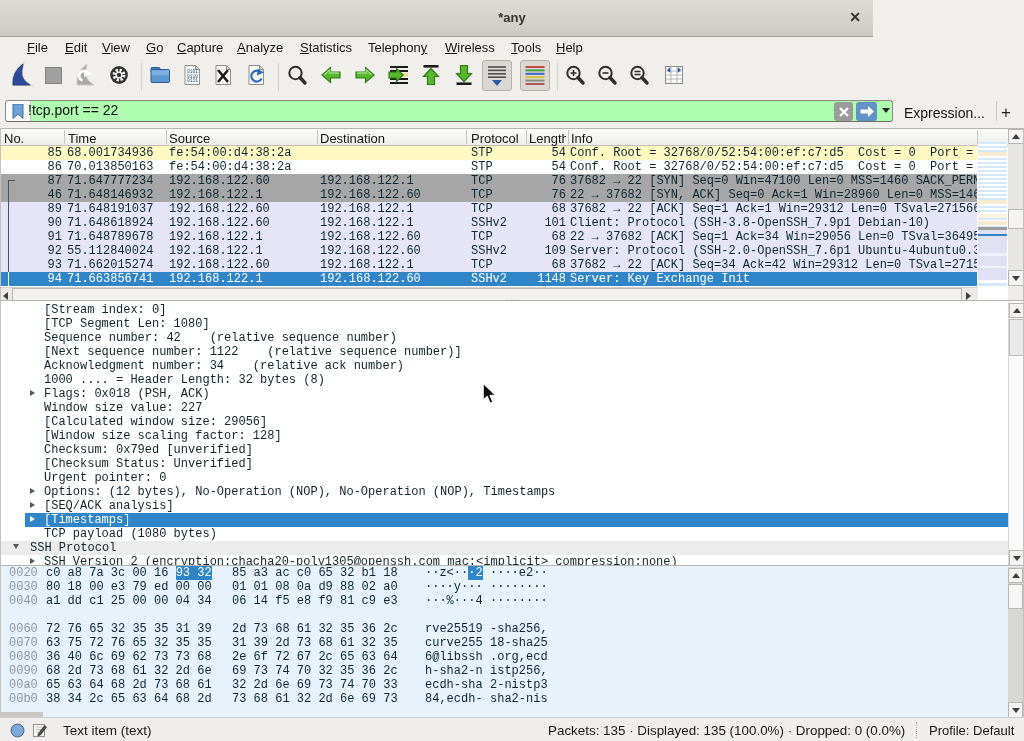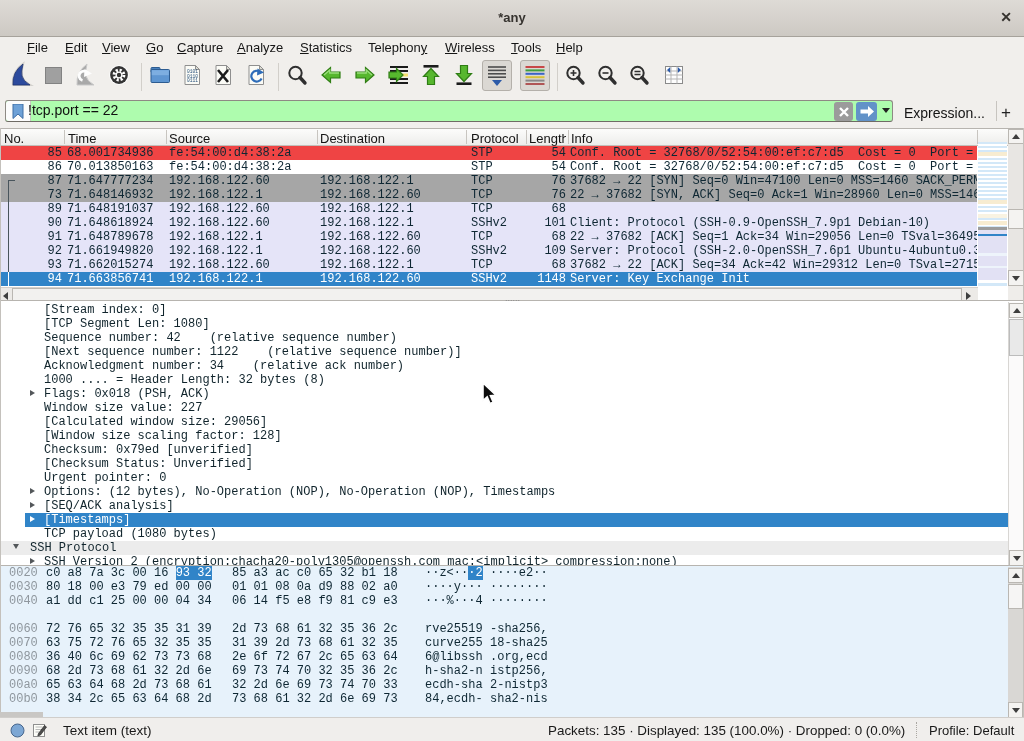--- a/index.html
+++ b/index.html
@@ -1,20 +1,20 @@
 <!DOCTYPE html>
 <html><head>
 <meta charset="utf-8">
 <style>
 html,body{margin:0;padding:0;}
 body{width:1024px;height:741px;overflow:hidden;font-family:"Liberation Sans",sans-serif;position:relative;background:#f1efec;}
 #win{position:absolute;left:0;top:0;width:1024px;height:741px;border:0;}
 .abs{position:absolute;}
 
-#titlebar{position:absolute;left:0;top:0;width:1024px;height:36px;background:linear-gradient(#dedbd6,#cdc9c3);border-bottom:1px solid #a6a29b;}
+#titlebar{position:absolute;left:0;top:0;width:873px;height:36px;background:linear-gradient(#dedbd6,#cdc9c3);border-bottom:1px solid #a6a29b;}
 #title{position:absolute;left:0;top:10px;width:1024px;text-align:center;font-weight:bold;font-size:13px;color:#36332f;}
 #closex{position:absolute;right:12px;top:9px;font-size:14px;color:#35322e;font-weight:bold;}
 
 #menubar{position:absolute;left:0;top:37px;width:1024px;height:21px;background:#f1efec;font-size:13px;color:#161616;}
 .mi{position:absolute;top:3px;margin-left:17px;}
 
 #toolbar{position:absolute;left:0;top:58px;width:1024px;height:37px;background:#f1efec;}
 .tsep{position:absolute;top:4px;width:1px;height:28px;background:#d2cfca;}
 .ticon{position:absolute;top:4px;}
 .tbtn{position:absolute;top:2px;width:30px;height:31px;background:#dbd8d3;border:1px solid #b4b0aa;border-radius:3px;box-sizing:border-box;}
@@ -242,28 +242,28 @@
     <span class="abs" style="left:529px;top:2px;width:37px;overflow:hidden;display:inline-block;white-space:nowrap">Length</span>
     <span class="abs" style="left:571px;top:2px">Info</span>
     <div class="hsep" style="left:64px"></div>
     <div class="hsep" style="left:166px"></div>
     <div class="hsep" style="left:317px"></div>
     <div class="hsep" style="left:466px"></div>
     <div class="hsep" style="left:526px"></div>
     <div class="hsep" style="left:568px"></div>
     <div class="hsep" style="left:977px"></div>
   </div>
-  <div class="prow" style="top:17px;background:#ef4444"><span class="c-no">85</span><span class="c-time">68.001734936</span><span class="c-src">fe:54:00:d4:38:2a</span><span class="c-pro">STP</span><span class="c-len">54</span><span class="c-info">Conf. Root = 32768/0/52:54:00:ef:c7:d5  Cost = 0  Port = 0x8003</span></div>
+  <div class="prow" style="top:17px;background:#fef9c3"><span class="c-no">85</span><span class="c-time">68.001734936</span><span class="c-src">fe:54:00:d4:38:2a</span><span class="c-pro">STP</span><span class="c-len">54</span><span class="c-info">Conf. Root = 32768/0/52:54:00:ef:c7:d5  Cost = 0  Port = 0x8003</span></div>
   <div class="prow" style="top:31px;background:#fff"><span class="c-no">86</span><span class="c-time">70.013850163</span><span class="c-src">fe:54:00:d4:38:2a</span><span class="c-pro">STP</span><span class="c-len">54</span><span class="c-info">Conf. Root = 32768/0/52:54:00:ef:c7:d5  Cost = 0  Port = 0x8003</span></div>
   <div class="prow" style="top:45px;background:#a6a6a6"><span class="c-no">87</span><span class="c-time">71.647777234</span><span class="c-src">192.168.122.60</span><span class="c-dst">192.168.122.1</span><span class="c-pro">TCP</span><span class="c-len">76</span><span class="c-info">37682 → 22 [SYN] Seq=0 Win=47100 Len=0 MSS=1460 SACK_PERM</span></div>
-  <div class="prow" style="top:59px;background:#a6a6a6"><span class="c-no">73</span><span class="c-time">71.648146932</span><span class="c-src">192.168.122.1</span><span class="c-dst">192.168.122.60</span><span class="c-pro">TCP</span><span class="c-len">76</span><span class="c-info">22 → 37682 [SYN, ACK] Seq=0 Ack=1 Win=28960 Len=0 MSS=146</span></div>
-  <div class="prow" style="top:73px;background:#e5e4f8"><span class="c-no">89</span><span class="c-time">71.648191037</span><span class="c-src">192.168.122.60</span><span class="c-dst">192.168.122.1</span><span class="c-pro">TCP</span><span class="c-len">68</span></div>
-  <div class="prow" style="top:87px;background:#e5e4f8"><span class="c-no">90</span><span class="c-time">71.648618924</span><span class="c-src">192.168.122.60</span><span class="c-dst">192.168.122.1</span><span class="c-pro">SSHv2</span><span class="c-len">101</span><span class="c-info">Client: Protocol (SSH-0.9-OpenSSH_7.9p1 Debian-10)</span></div>
+  <div class="prow" style="top:59px;background:#a6a6a6"><span class="c-no">46</span><span class="c-time">71.648146932</span><span class="c-src">192.168.122.1</span><span class="c-dst">192.168.122.60</span><span class="c-pro">TCP</span><span class="c-len">76</span><span class="c-info">22 → 37682 [SYN, ACK] Seq=0 Ack=1 Win=28960 Len=0 MSS=146</span></div>
+  <div class="prow" style="top:73px;background:#e5e4f8"><span class="c-no">89</span><span class="c-time">71.648191037</span><span class="c-src">192.168.122.60</span><span class="c-dst">192.168.122.1</span><span class="c-pro">TCP</span><span class="c-len">68</span><span class="c-info">37682 → 22 [ACK] Seq=1 Ack=1 Win=29312 Len=0 TSval=271566</span></div>
+  <div class="prow" style="top:87px;background:#e5e4f8"><span class="c-no">90</span><span class="c-time">71.648618924</span><span class="c-src">192.168.122.60</span><span class="c-dst">192.168.122.1</span><span class="c-pro">SSHv2</span><span class="c-len">101</span><span class="c-info">Client: Protocol (SSH-3.8-OpenSSH_7.9p1 Debian-10)</span></div>
   <div class="prow" style="top:101px;background:#e5e4f8"><span class="c-no">91</span><span class="c-time">71.648789678</span><span class="c-src">192.168.122.1</span><span class="c-dst">192.168.122.60</span><span class="c-pro">TCP</span><span class="c-len">68</span><span class="c-info">22 → 37682 [ACK] Seq=1 Ack=34 Win=29056 Len=0 TSval=36495</span></div>
-  <div class="prow" style="top:115px;background:#e5e4f8"><span class="c-no">92</span><span class="c-time">71.661949820</span><span class="c-src">192.168.122.1</span><span class="c-dst">192.168.122.60</span><span class="c-pro">SSHv2</span><span class="c-len">109</span><span class="c-info">Server: Protocol (SSH-2.0-OpenSSH_7.6p1 Ubuntu-4ubuntu0.3</span></div>
+  <div class="prow" style="top:115px;background:#e5e4f8"><span class="c-no">92</span><span class="c-time">55.112840024</span><span class="c-src">192.168.122.1</span><span class="c-dst">192.168.122.60</span><span class="c-pro">SSHv2</span><span class="c-len">109</span><span class="c-info">Server: Protocol (SSH-2.0-OpenSSH_7.6p1 Ubuntu-4ubuntu0.3</span></div>
   <div class="prow" style="top:129px;background:#e5e4f8"><span class="c-no">93</span><span class="c-time">71.662015274</span><span class="c-src">192.168.122.60</span><span class="c-dst">192.168.122.1</span><span class="c-pro">TCP</span><span class="c-len">68</span><span class="c-info">37682 → 22 [ACK] Seq=34 Ack=42 Win=29312 Len=0 TSval=2715</span></div>
   <div class="prow" style="top:143px;background:#3084c8;color:#fff"><span class="c-no">94</span><span class="c-time">71.663856741</span><span class="c-src">192.168.122.1</span><span class="c-dst">192.168.122.60</span><span class="c-pro">SSHv2</span><span class="c-len">1148</span><span class="c-info">Server: Key Exchange Init</span></div>
   <div class="abs" style="left:8px;top:51px;width:1px;height:106px;background:#49555c"></div>
   <div class="abs" style="left:9px;top:51px;width:6px;height:1px;background:#49555c"></div>
   <div class="abs" style="left:8px;top:143px;width:1px;height:14px;background:#fff"></div>
   <div id="minimap">
     <div class="abs" style="left:0;top:0;width:29px;height:85px;background:repeating-linear-gradient(#d3e8f8 0 2px,#ffffff 2px 4px)"></div>
     <div class="abs" style="left:0;top:10px;width:29px;height:4px;background:#f7ecd1"></div>
     <div class="abs" style="left:0;top:58px;width:29px;height:4px;background:#f7ecd1"></div>
     <div class="abs" style="left:0;top:72px;width:29px;height:4px;background:#f9f3e2"></div>

